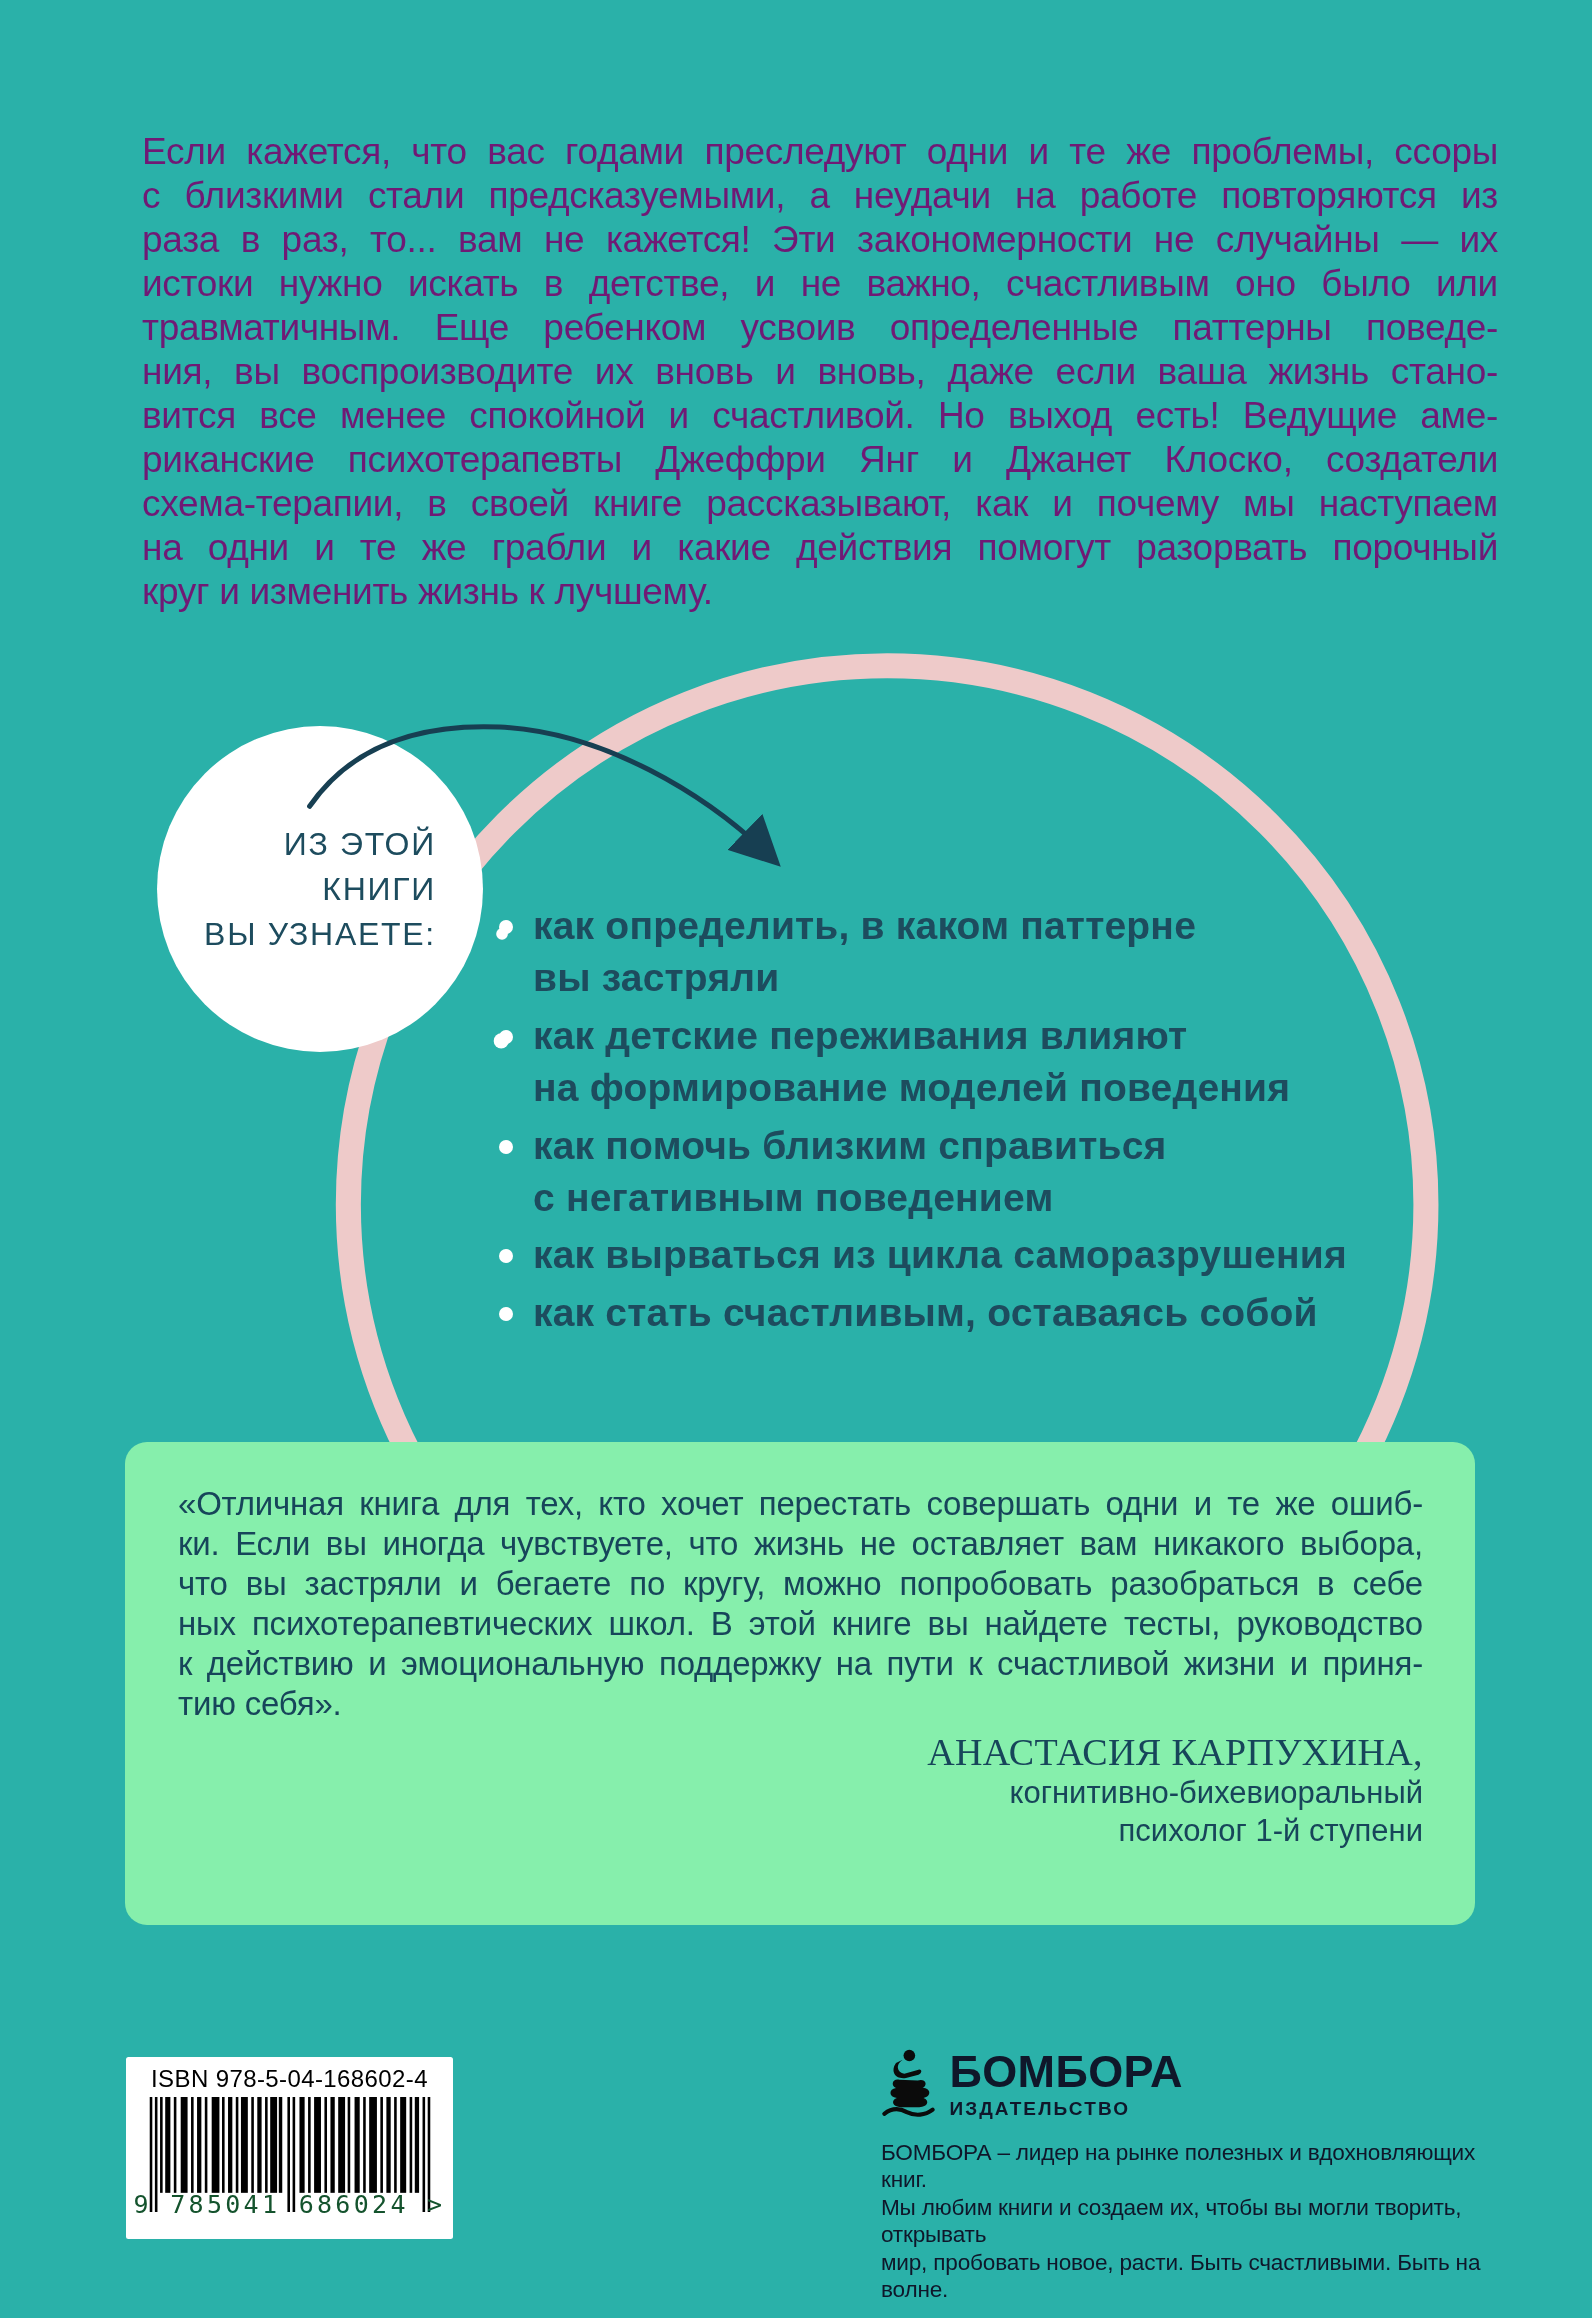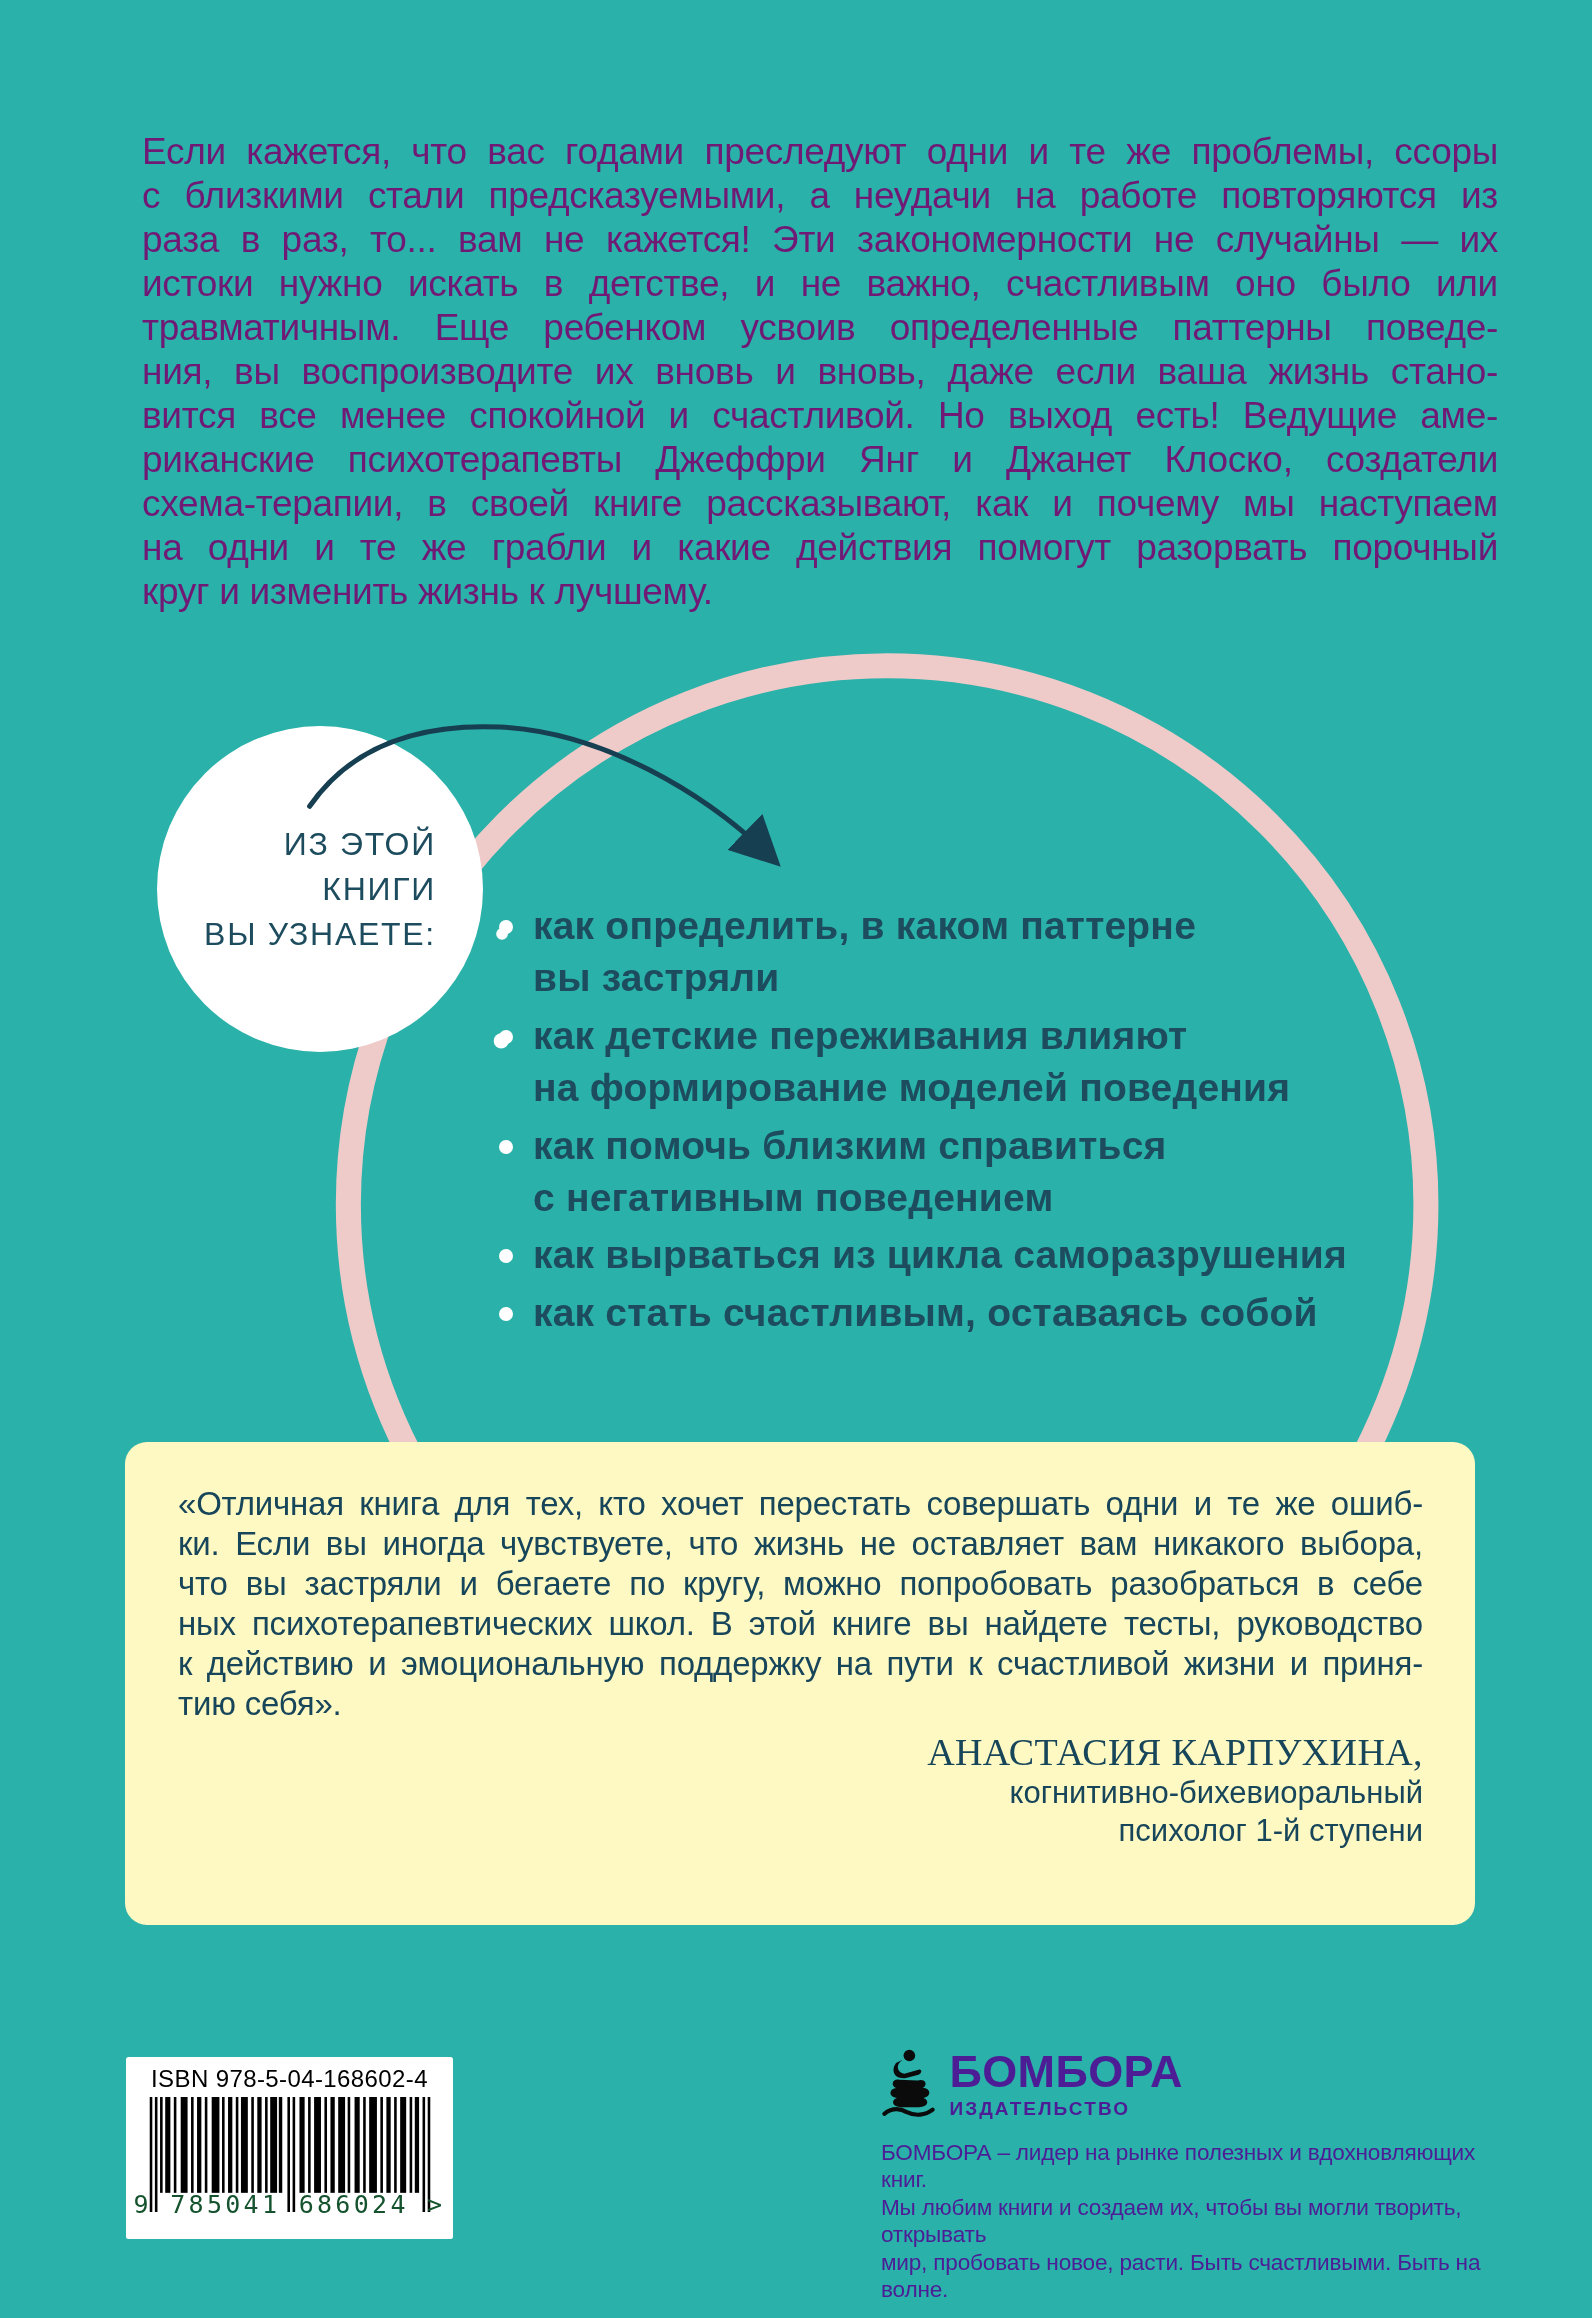--- a/index.html
+++ b/index.html
@@ -28,41 +28,41 @@
   
   .bullets { position:absolute; left:499px; top:900px; width:944px; z-index:2;
              color:#1d4c5e; font-weight:700; font-size:39px; }
   .bullet { display:flex; margin-bottom:5.8px; }
   .bullet-dot { width:14px; height:14px; border-radius:50%; background:#ffffff;
                 margin:20px 20px 0 0; flex:none; }
   .bullet-text { white-space:pre-line; line-height:52px; letter-spacing:0.2px; }
 
   
   .quote-card { position:absolute; left:125px; top:1442px; width:1350px; height:483px;
-                background:#fef9c3; border-radius:22px; box-sizing:border-box;
+                background:#86efac; border-radius:22px; box-sizing:border-box;
                 padding:42px 52px 0 53px; color:#17455a; z-index:4; }
   .quote-line { font-size:33px; line-height:40px; letter-spacing:-0.2px;
                 text-align:justify; text-align-last:justify; -moz-text-align-last:justify; }
   .quote-line.lastline { text-align:left; text-align-last:left; -moz-text-align-last:left; }
   .quote-attr { margin-top:6.7px; text-align:right; }
   .quote-author { font-family:"Liberation Serif", serif; font-size:38px; line-height:43px;
                   letter-spacing:0.4px; }
   .quote-cred { font-size:31px; line-height:38px; }
 
   
   .isbn-card { position:absolute; left:126px; top:2057px; width:327px; height:182px;
                background:#ffffff; border-radius:2.5px; z-index:2; box-sizing:border-box;
                display:flex; flex-direction:column; align-items:center; padding-top:8.4px; }
   .isbn-label { font-size:24px; color:#000000; letter-spacing:0.4px; }
   .barcode-svg { margin-top:3.3px; }
   .isbn-digits { margin-top:-22px; position:relative; font-family:"DejaVu Sans Mono", monospace;
                  font-size:25px; letter-spacing:3.3px; color:#14532d; }
 
   
-  .publisher { position:absolute; left:881px; top:2048px; width:622px; z-index:2; color:#4c1d95; }
+  .publisher { position:absolute; left:881px; top:2048px; width:622px; z-index:2; color:#0f172a; }
   .logo-row { display:flex; align-items:flex-start; }
   .logo-icon { width:55px; height:70px; flex:none; }
   .logo-text { margin-left:13.4px; }
   .publisher-name { font-size:45px; font-weight:700; letter-spacing:0.4px; line-height:47px; }
   .publisher-subtitle { font-size:19px; font-weight:700; letter-spacing:2.1px; margin-top:2.5px; }
   .desc { margin-top:19px; font-size:22.6px; line-height:27.6px; letter-spacing:-0.2px; }
 </style>
 </head>
 <body>
 

